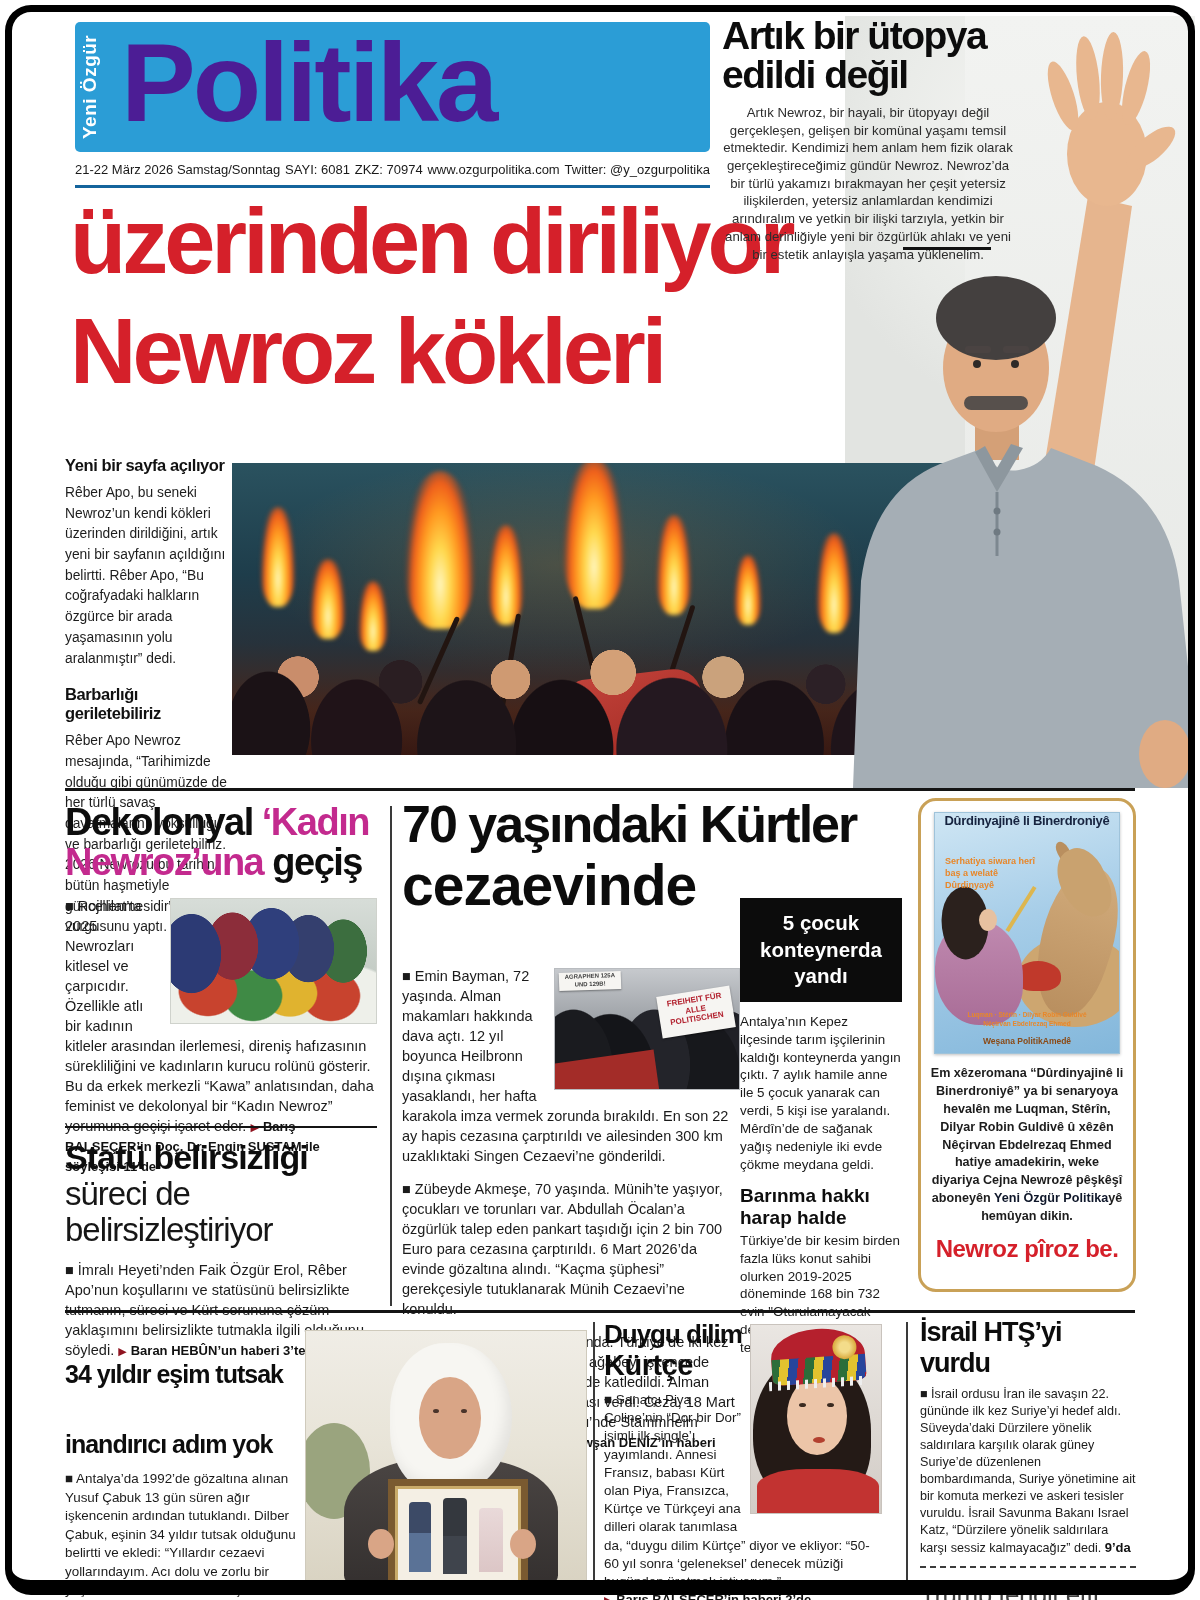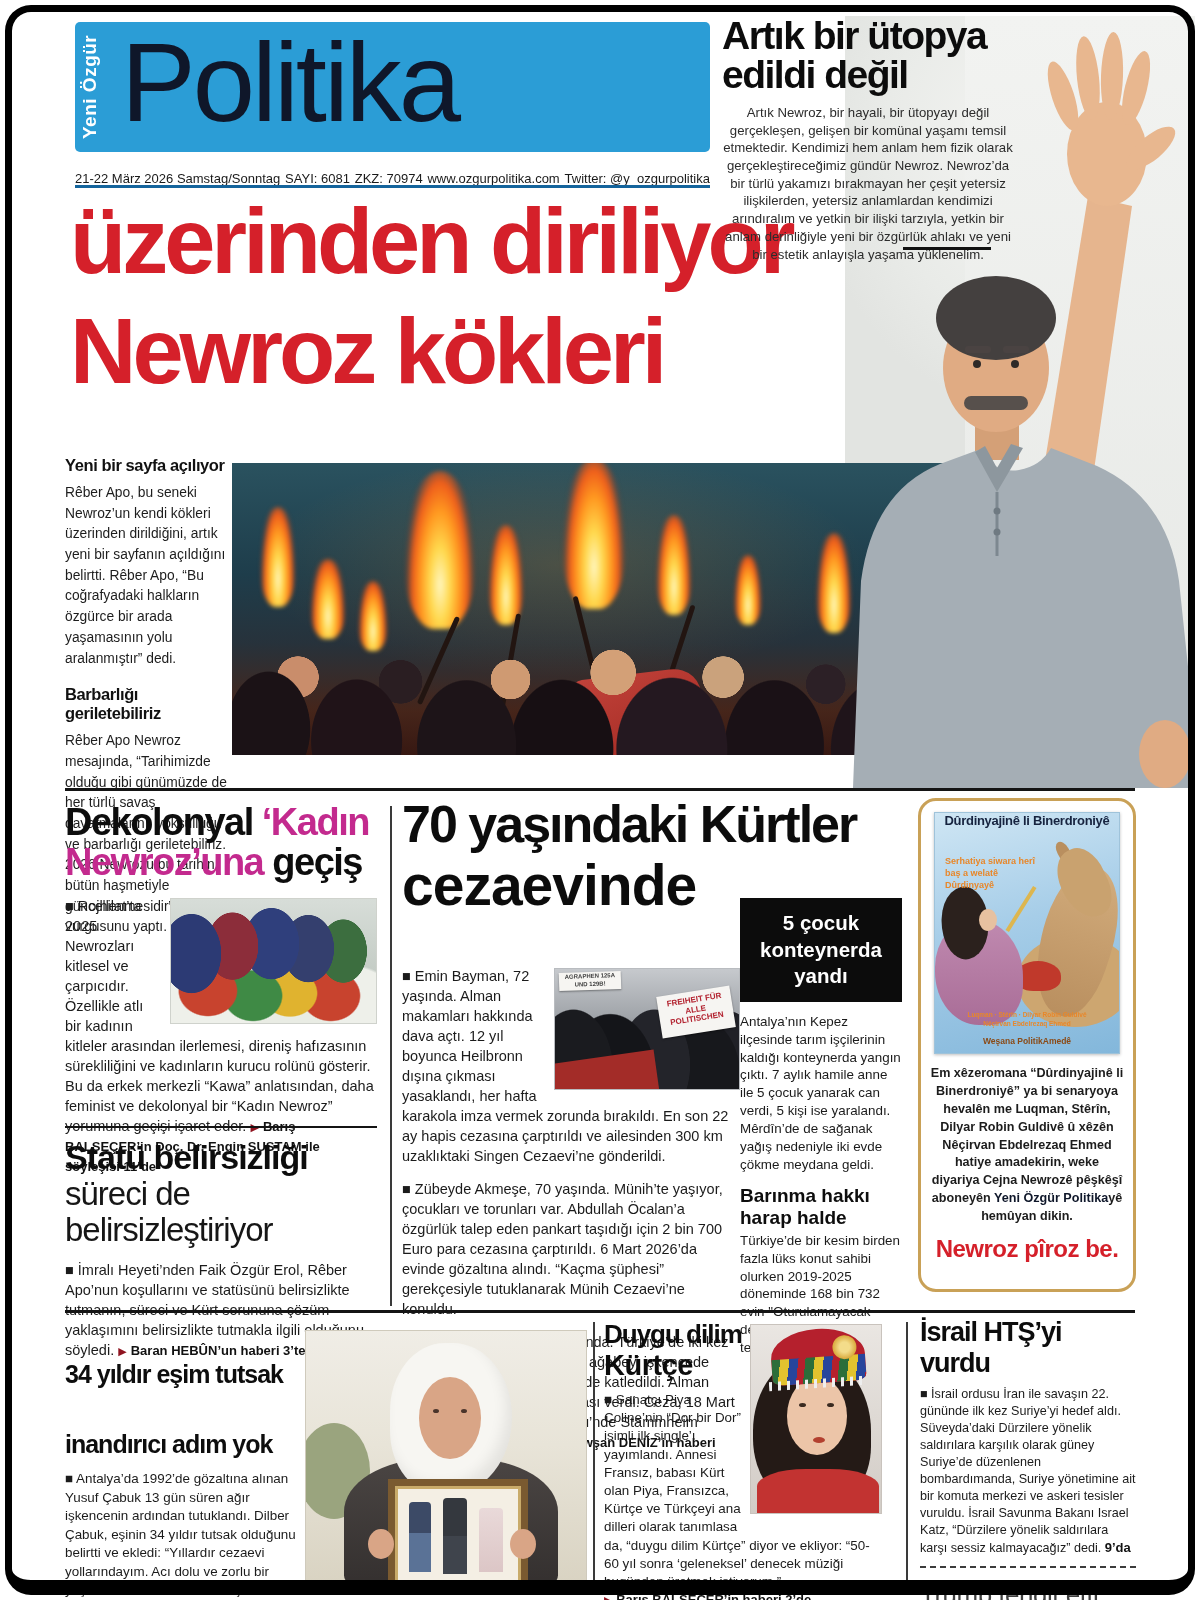--- a/index.html
+++ b/index.html
@@ -4,22 +4,22 @@
 <style>
   html,body{margin:0;padding:0;background:#fff;}
   body{width:1200px;height:1600px;position:relative;font-family:"Liberation Sans",sans-serif;-webkit-font-smoothing:antialiased;}
   .paper{position:absolute;inset:0;width:1200px;height:1600px;background:#fff;overflow:hidden;}
   .frame{position:absolute;inset:5px;border:7px solid #000;border-bottom-width:15px;border-radius:26px;z-index:60;pointer-events:none;}
 
   
   .masthead{position:absolute;left:75px;top:22px;width:635px;height:130px;background:#2b9dd6;border-radius:5px;}
   .mast-vert{position:absolute;left:4px;top:10px;bottom:10px;width:34px;color:#fff;font-weight:bold;font-size:19px;
     writing-mode:vertical-rl;transform:rotate(180deg);text-align:center;letter-spacing:.5px;}
-  .mast-logo{position:absolute;left:46px;top:-14px;font-size:112px;font-weight:normal;color:#0f172a;letter-spacing:-3px;line-height:150px;}
-  .dateline{position:absolute;left:75px;top:165px;width:635px;height:26px;display:flex;justify-content:space-between;align-items:center;
+  .mast-logo{position:absolute;left:46px;top:-14px;font-size:112px;font-weight:bold;color:#4c1d95;letter-spacing:-3px;line-height:150px;}
+  .dateline{position:absolute;left:75px;top:156px;width:635px;height:26px;display:flex;justify-content:space-between;align-items:center;
     font-size:13px;color:#1a1a1a;}
   .blue-rule{position:absolute;left:75px;top:185px;width:635px;height:3px;background:#14649c;}
 
   
   .utopia{position:absolute;left:722px;top:16px;width:292px;z-index:5;}
   .utopia h2{margin:0 0 10px 0;font-size:39px;line-height:1.0;font-weight:900;letter-spacing:-1.5px;color:#0c0c0c;}
   .utopia .ubody{font-size:13.2px;line-height:1.34;color:#2c2c2c;text-align:center;font-weight:500;}
   .utopia-rule{position:absolute;left:903px;top:247px;width:88px;height:3px;background:#111;z-index:5;}
 
   

